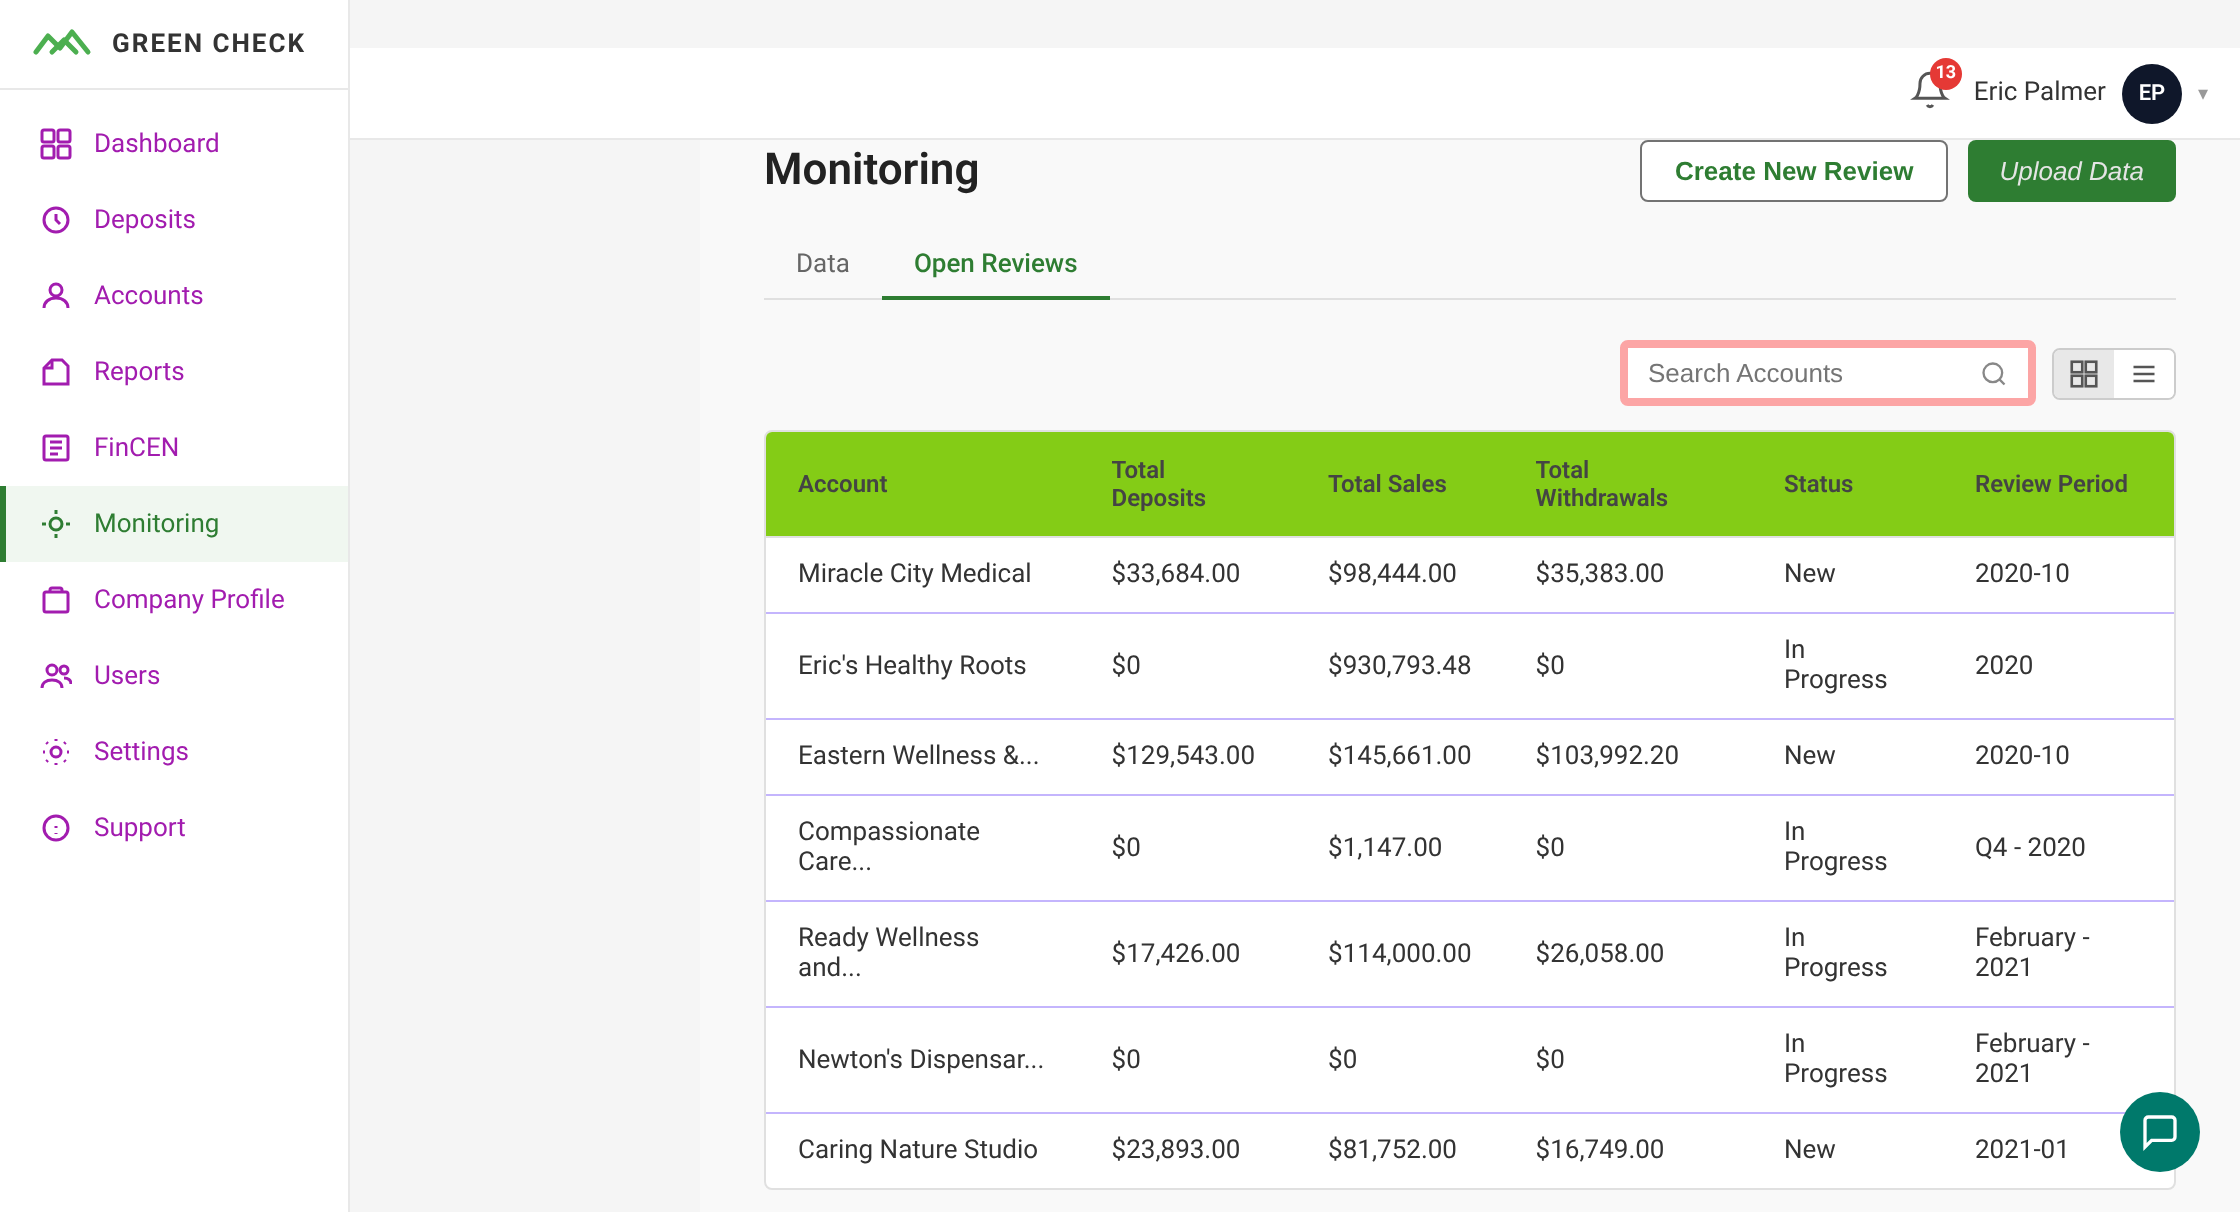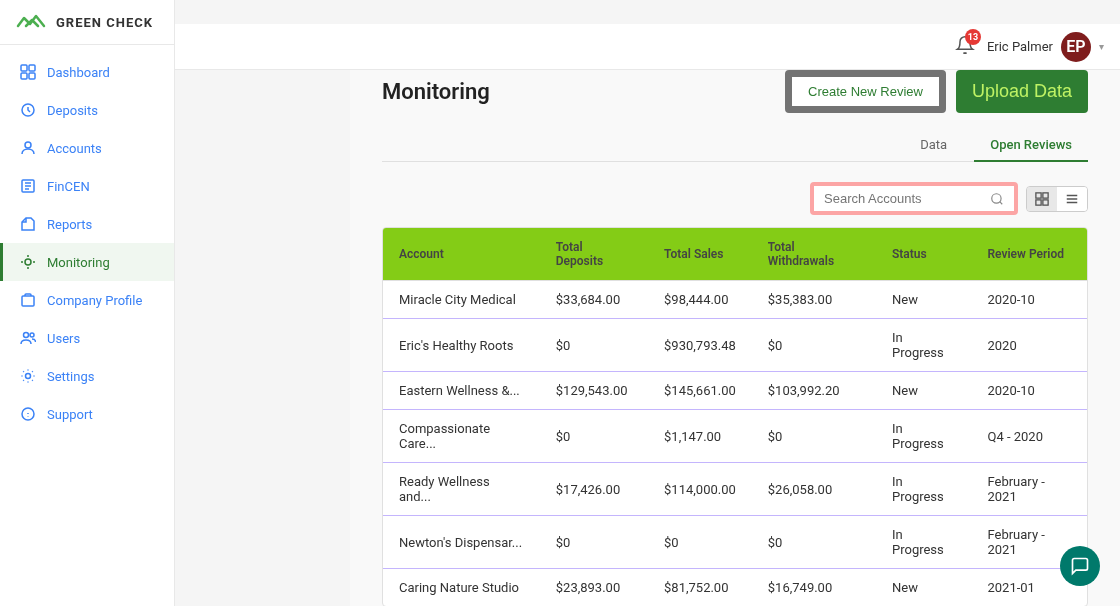--- a/index.html
+++ b/index.html
@@ -4,43 +4,43 @@
   <style>
     * { box-sizing: border-box; margin: 0; padding: 0; }
     body { font-family: -apple-system, BlinkMacSystemFont, 'Segoe UI', Roboto, sans-serif; font-size: 13px; color: #333; background: #f5f5f5; display: flex; height: 606px; overflow: hidden; }
 
     
     .sidebar { width: 175px; background: #fff; border-right: 1px solid #e8e8e8; display: flex; flex-direction: column; height: 100%; flex-shrink: 0; }
     .sidebar-logo { padding: 12px 16px; display: flex; align-items: center; gap: 8px; border-bottom: 1px solid #e8e8e8; }
     .logo-icon { width: 32px; height: 20px; }
     .logo-text { font-weight: 700; font-size: 13px; color: #333; letter-spacing: 1px; }
     .sidebar-nav { flex: 1; padding: 8px 0; }
-    .nav-item { display: flex; align-items: center; gap: 10px; padding: 10px 16px; cursor: pointer; color: #3b82f6; font-size: 13px; border-left: 3px solid transparent; }
+    .nav-item { display: flex; align-items: center; gap: 10px; padding: 10px 16px; cursor: pointer; color: #a21caf; font-size: 13px; border-left: 3px solid transparent; }
     .nav-item.active { color: #2e7d32; border-left: 3px solid #2e7d32; background: #f0f7f0; }
     .nav-item .nav-icon { width: 18px; height: 18px; display: flex; align-items: center; justify-content: center; flex-shrink: 0; }
     .nav-icon svg { width: 16px; height: 16px; }
 
     
     .header { position: absolute; top: 0; left: 175px; right: 0; height: 46px; background: #fff; border-bottom: 1px solid #e8e8e8; display: flex; align-items: center; justify-content: flex-end; padding: 0 16px; gap: 12px; z-index: 10; margin-top: 24px; }
     .header-notif { position: relative; cursor: pointer; }
     .notif-badge { position: absolute; top: -6px; right: -6px; background: #e53935; color: #fff; font-size: 9px; font-weight: 700; border-radius: 50%; width: 16px; height: 16px; display: flex; align-items: center; justify-content: center; }
     .header-user { display: flex; align-items: center; gap: 8px; font-size: 13px; }
-    .avatar { width: 30px; height: 30px; background: #7f1d1d; color: #fff; border-radius: 50%; display: flex; align-items: center; justify-content: center; font-size: 16px; font-weight: 600; }
+    .avatar { width: 30px; height: 30px; background: #0f172a; color: #fff; border-radius: 50%; display: flex; align-items: center; justify-content: center; font-size: 11px; font-weight: 600; }
     .chevron-icon { color: #999; font-size: 10px; }
 
     
     .main { margin-left: 175px; margin-top: 46px; flex: 1; padding: 24px 32px; overflow-y: auto; background: #f9f9f9; }
     .page-header { display: flex; align-items: center; justify-content: space-between; margin-bottom: 16px; }
     .page-title { font-size: 22px; font-weight: 600; color: #222; }
     .header-actions { display: flex; gap: 10px; }
-    .btn-outline { padding: 7px 16px; border: 7px solid #737373; color: #2e7d32; background: #fff; border-radius: 4px; cursor: pointer; font-size: 13px; font-weight: 400; }
-    .btn-primary { padding: 7px 16px; border: none; color: #bef264; background: #2e7d32; border-radius: 4px; cursor: pointer; font-size: 18px; font-weight: 500; }
-
-    
-    .tabs { display: flex; gap: 11px; margin-bottom: 20px; border-bottom: 1px solid #e0e0e0; justify-content: flex-end; }
+    .btn-outline { padding: 7px 16px; border: 1px solid #737373; color: #2e7d32; background: #fff; border-radius: 4px; cursor: pointer; font-size: 13px; font-weight: 700; }
+    .btn-primary { padding: 7px 16px; border: none; color: #e5e5e5; background: #2e7d32; border-radius: 4px; cursor: pointer; font-size: 13px; font-weight: 500; font-style: italic; }
+
+    
+    .tabs { display: flex; gap: 0; margin-bottom: 20px; border-bottom: 1px solid #e0e0e0; }
     .tab { padding: 8px 16px; cursor: pointer; font-size: 13px; color: #666; border-bottom: 2px solid transparent; margin-bottom: -1px; }
     .tab.active { color: #2e7d32; border-bottom: 2px solid #2e7d32; font-weight: 500; }
 
     
     .search-bar { display: flex; align-items: center; justify-content: flex-end; gap: 8px; margin-bottom: 12px; }
     .search-input-wrap { display: flex; align-items: center; border: 4px solid #fca5a5; border-radius: 4px; background: #fff; padding: 5px 10px; gap: 6px; }
     .search-input-wrap input { border: none; outline: none; font-size: 13px; width: 160px; }
     .view-toggle { display: flex; border: 1px solid #ccc; border-radius: 4px; overflow: hidden; }
     .view-btn { padding: 5px 8px; background: #fff; border: none; cursor: pointer; display: flex; align-items: center; }
     .view-btn.active { background: #e8e8e8; }
@@ -97,35 +97,35 @@
             <circle cx="8" cy="5" r="3"></circle>
             <path d="M2 14c0-3 2.5-5 6-5s6 2 6 5"></path>
           </svg>
       </span>
       <span>Accounts</span>
     </div>
 
     <div class="nav-item">
       <span class="nav-icon">
         <svg viewBox="0 0 16 16" fill="none" stroke="currentColor" stroke-width="1.5">
+            <path d="M2 14V6l4-4h5l3 3v9H2z"></path>
+            <path d="M6 2v4H2"></path>
+          </svg>
+      </span>
+      <span>Reports</span>
+    </div>
+
+    <div class="nav-item">
+      <span class="nav-icon">
+        <svg viewBox="0 0 16 16" fill="none" stroke="currentColor" stroke-width="1.5">
             <rect x="2" y="2" width="12" height="12" rx="1"></rect>
             <path d="M5 8h6M5 5h6M5 11h4"></path>
           </svg>
       </span>
       <span>FinCEN</span>
-    </div>
-
-    <div class="nav-item">
-      <span class="nav-icon">
-        <svg viewBox="0 0 16 16" fill="none" stroke="currentColor" stroke-width="1.5">
-            <path d="M2 14V6l4-4h5l3 3v9H2z"></path>
-            <path d="M6 2v4H2"></path>
-          </svg>
-      </span>
-      <span>Reports</span>
     </div>
 
     <div class="nav-item active">
       <span class="nav-icon">
         <svg viewBox="0 0 16 16" fill="none" stroke="#2e7d32" stroke-width="1.5">
             <circle cx="8" cy="8" r="3"></circle>
             <path d="M8 1v2M8 13v2M1 8h2M13 8h2"></path>
           </svg>
       </span>
       <span>Monitoring</span>

